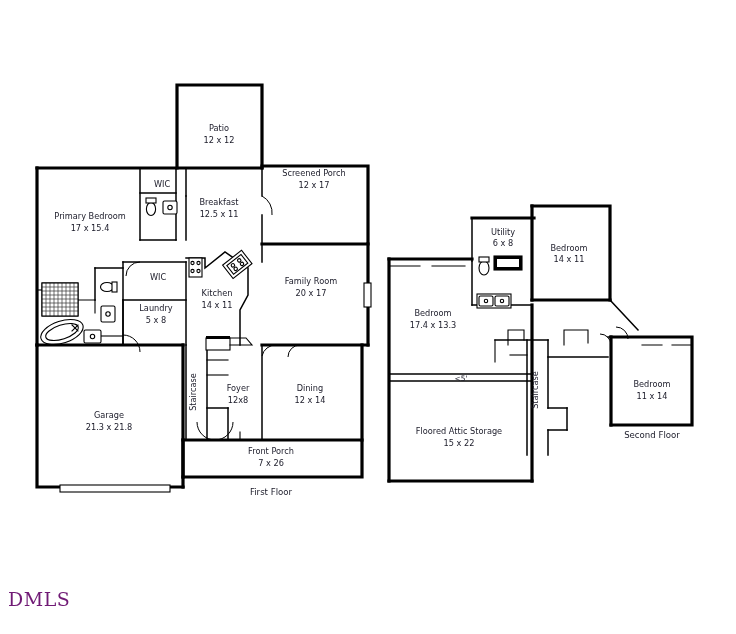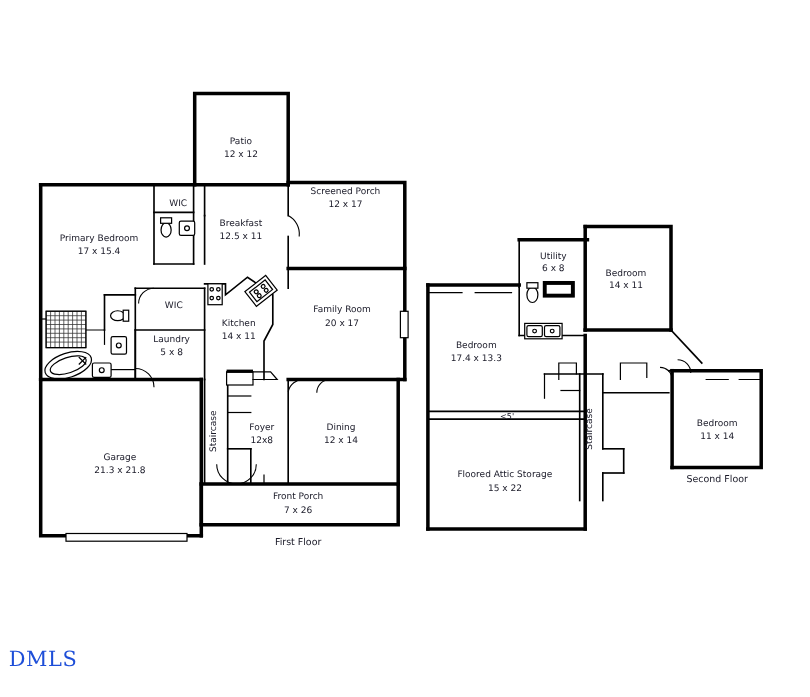--- a/index.html
+++ b/index.html
@@ -58,21 +58,21 @@
     fill: #1a1a28;
     text-anchor: middle;
   }
   .watermark {
     position: absolute;
     left: 8px;
     top: 588px;
     font-family: "DejaVu Serif", serif;
     font-size: 19px;
     letter-spacing: 0.5px;
-    color: #1d4ed8;
+    color: #701a75;
     user-select: none;
   }
   .wall-ext { stroke: #000000; stroke-width: 3.2; fill: none; stroke-linecap: square; }
   .wall-int { stroke: #000000; stroke-width: 1.5; fill: none; stroke-linecap: square; }
   .wall-thin { stroke: #000000; stroke-width: 1.1; fill: none; stroke-linecap: square; }
   .fix { stroke: #000000; stroke-width: 1.1; fill: #ffffff; }
   .fix-none { stroke: #000000; stroke-width: 1.1; fill: none; }
   .swing { stroke: #000000; stroke-width: 1.0; fill: none; }
   .blk { fill: #000000; stroke: none; }
 </style>

